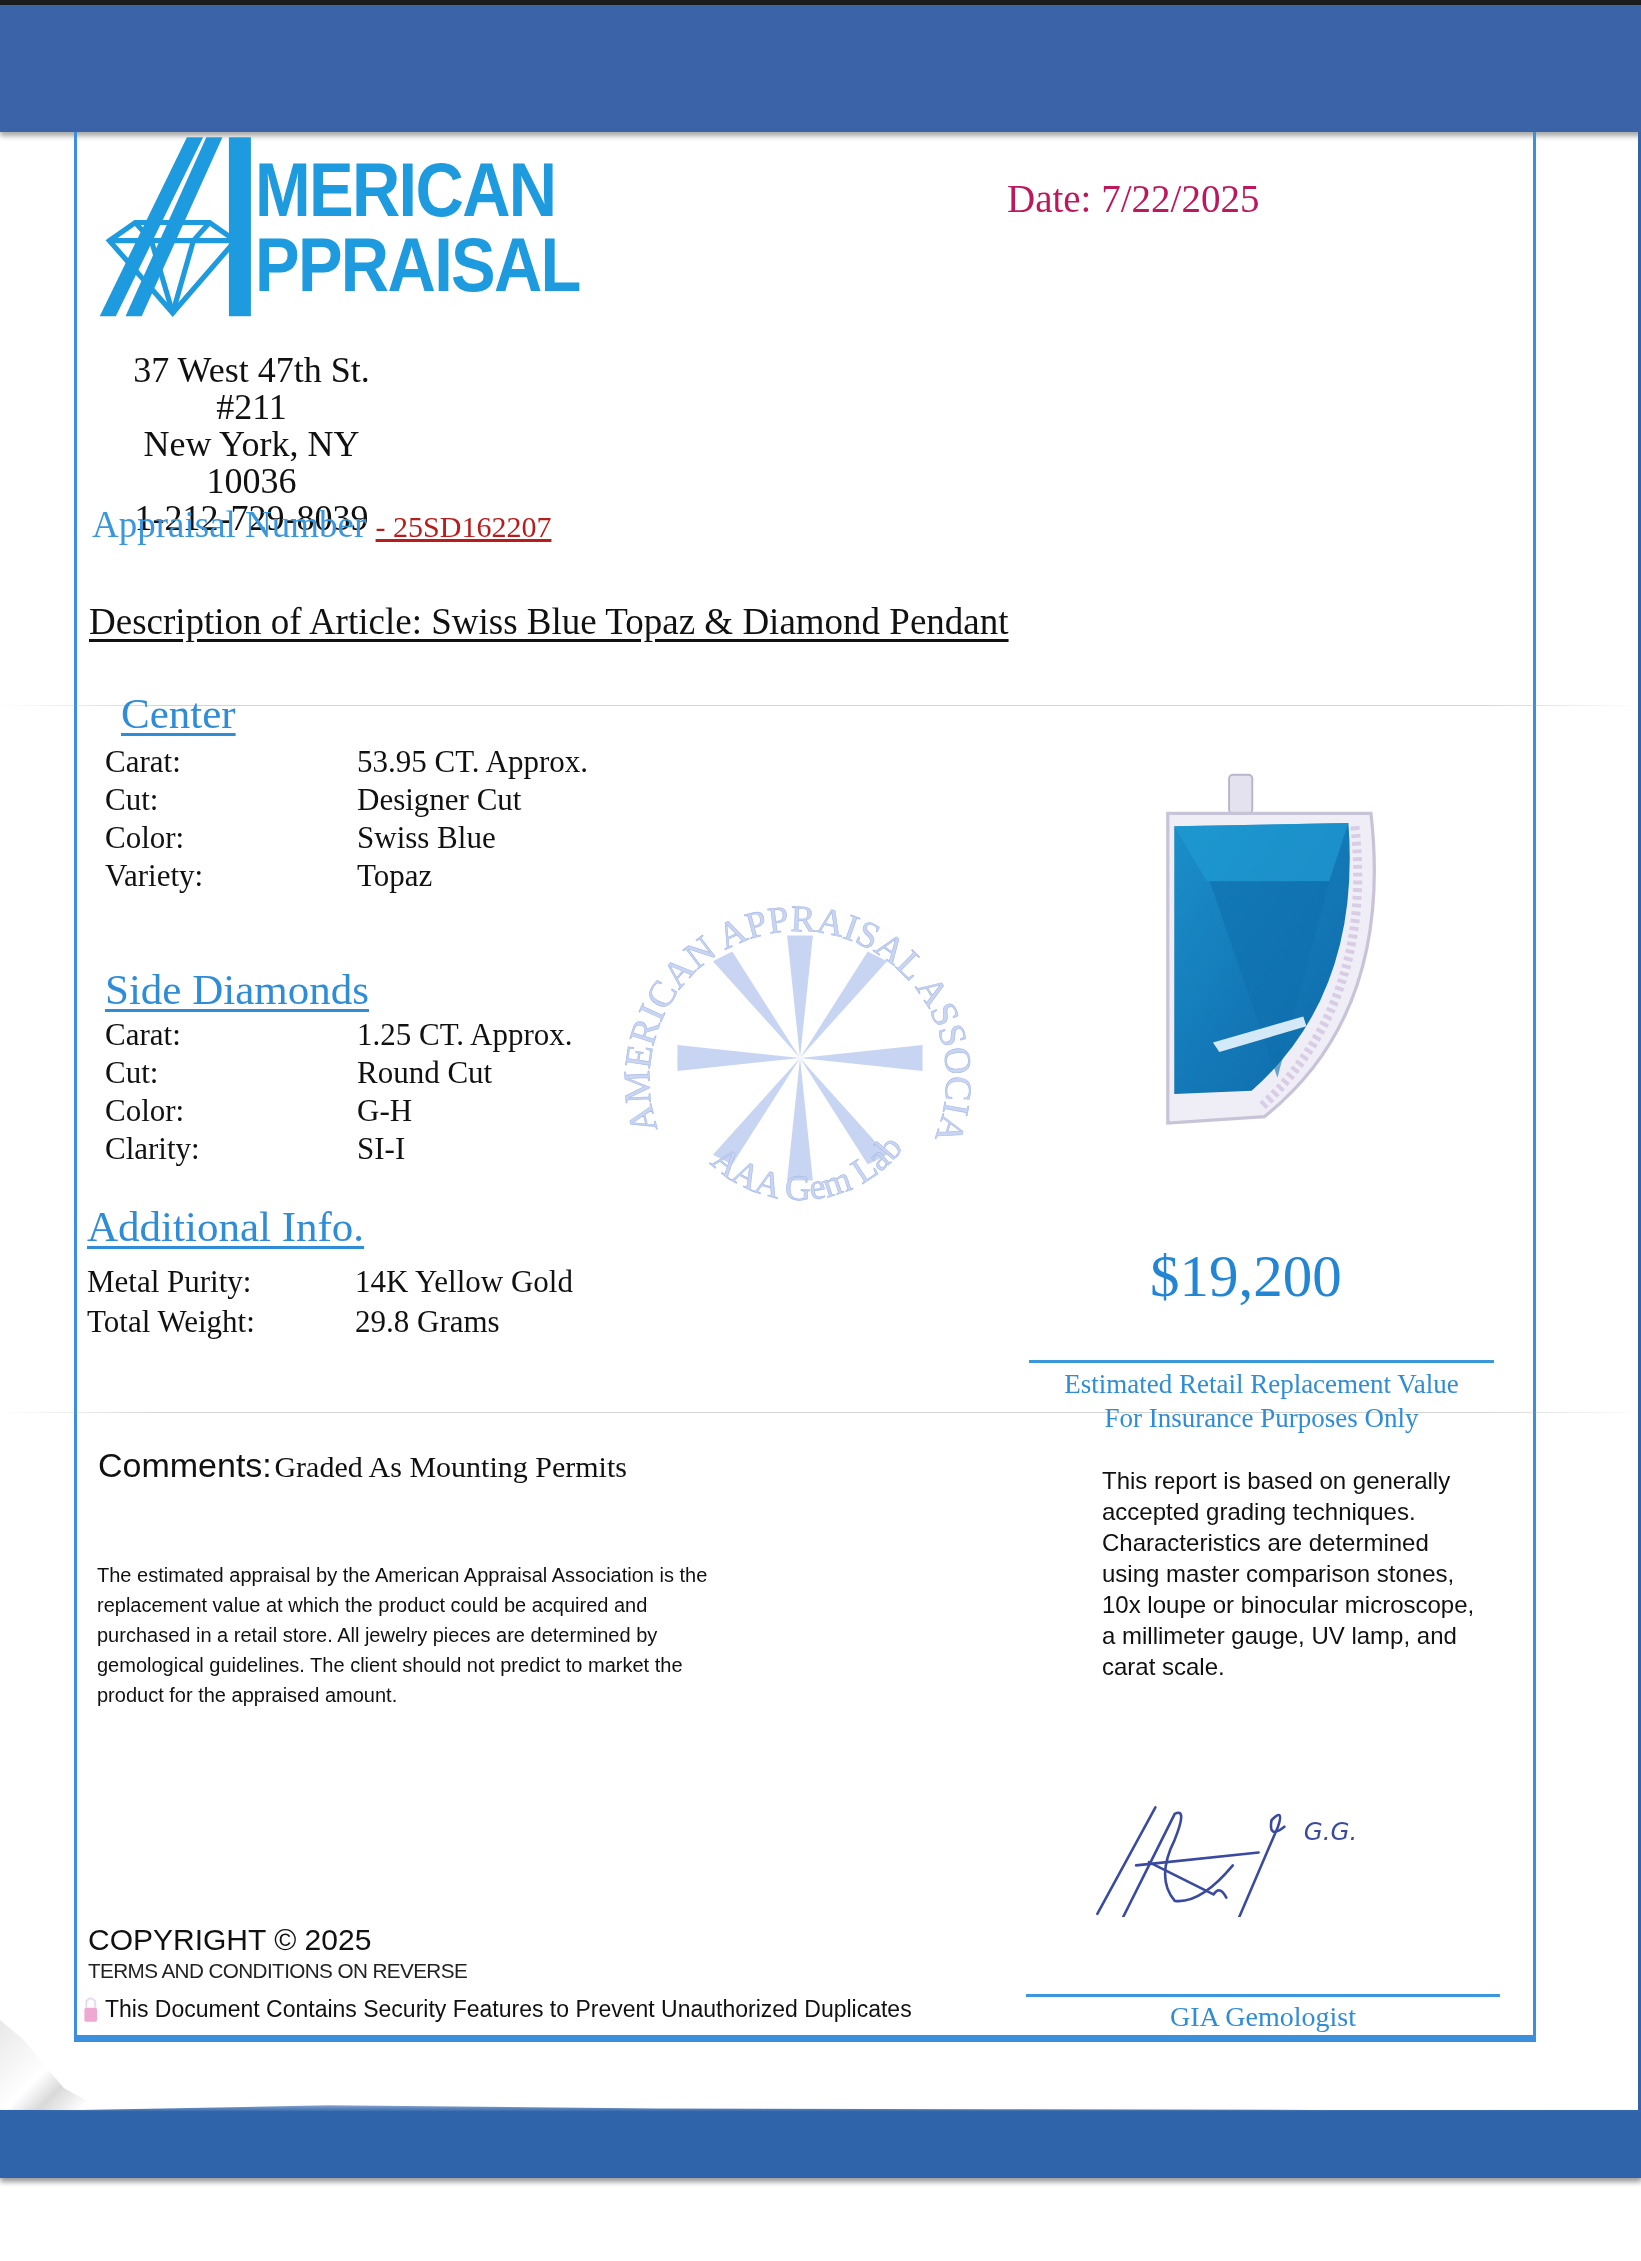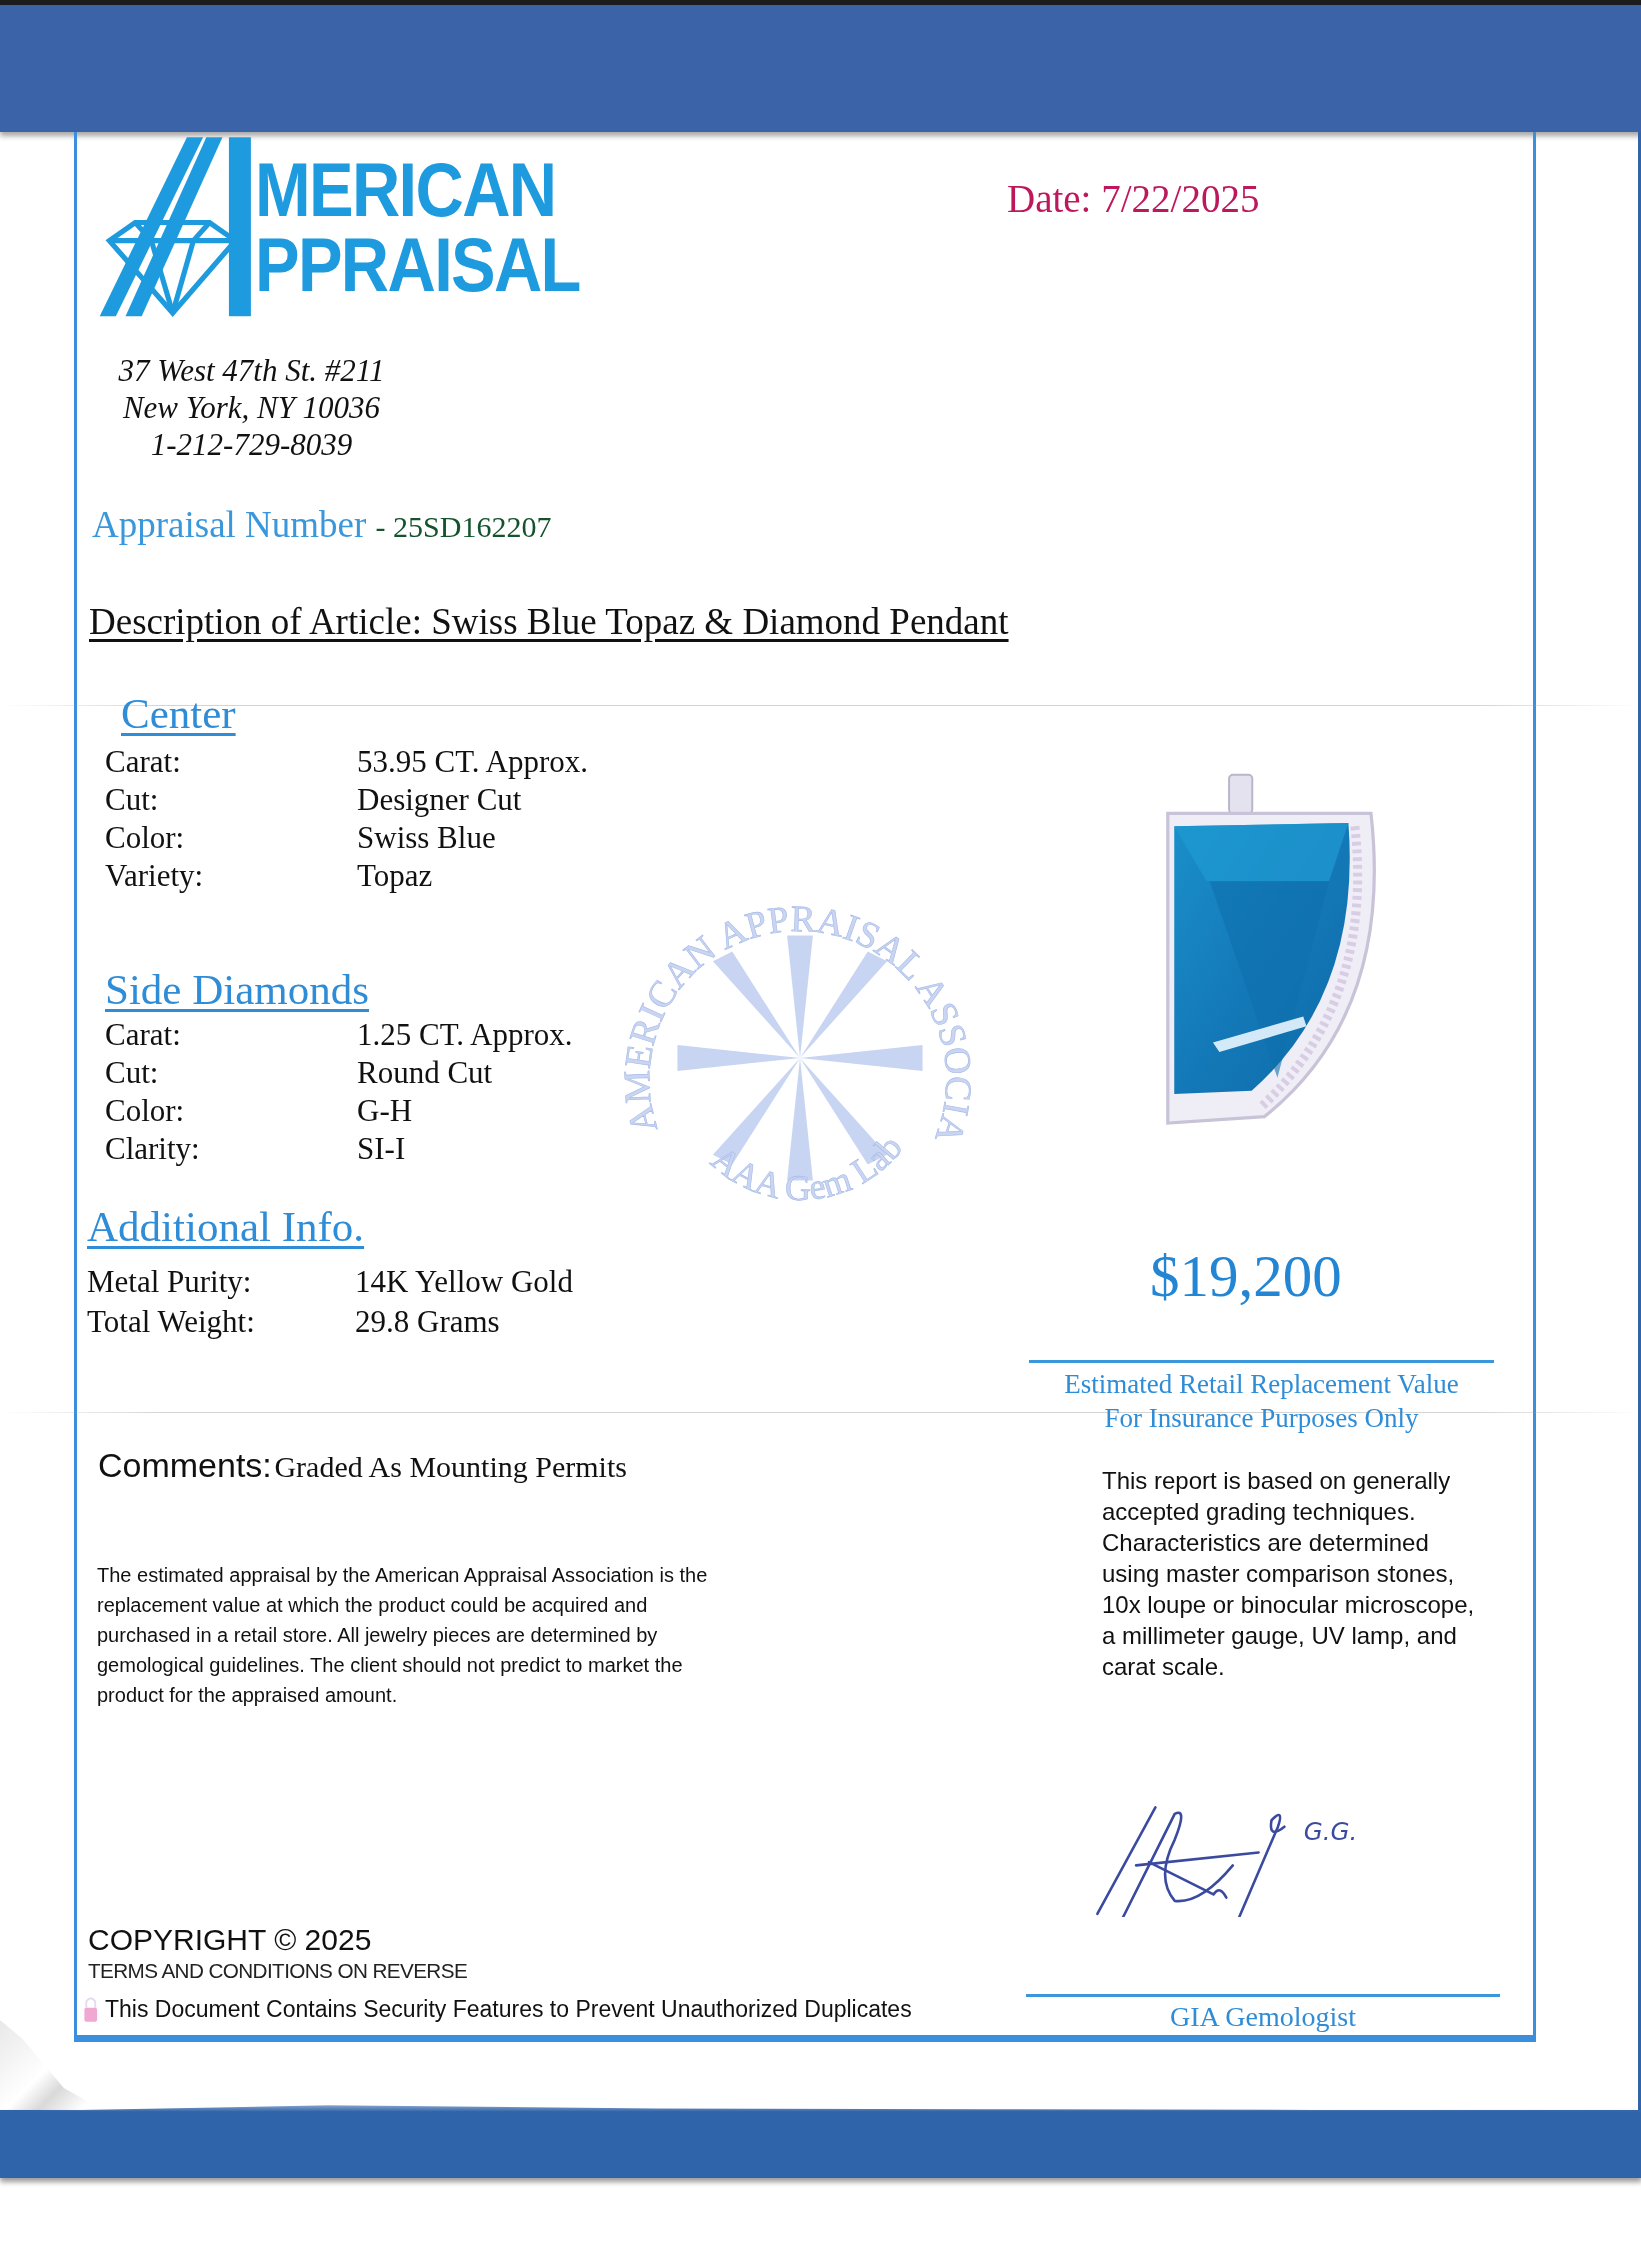--- a/index.html
+++ b/index.html
@@ -49,25 +49,25 @@
   
   .logo { position: absolute; left: 90px; top: 132px; width: 503px; height: 194px; text-align: right; }
   .logo-mark { position: absolute; left: 0; top: 0; }
   .logo-text { position: absolute; left: 165px; font-family: "Liberation Sans", sans-serif; color: #1e9bde; font-weight: bold; }
   .logo-l1 { top: 14px; font-size: 76px; letter-spacing: -1.9px; transform: scaleX(0.88); transform-origin: left; }
   .logo-l2 { top: 89px; font-size: 76px; letter-spacing: -1.9px; transform: scaleX(0.88); transform-origin: left; }
   .logo-l3 { left: 169px; top: 150px; font-size: 43px; font-weight: normal; letter-spacing: 13px; }
 
   .date { position: absolute; left: 1007px; top: 176px; font-size: 39px; color: #be185d; }
 
-  .address { position: absolute; left: 116px; top: 352px; width: 271px; text-align: center; font-size: 31px; line-height: 37px; color: #111; font-style: italic; }
+  .address { position: absolute; left: 116px; top: 352px; width: 271px; text-align: center; font-size: 36px; line-height: 37px; color: #111; }
 
   .appraisal-no { position: absolute; left: 92px; top: 503px; font-size: 37px; white-space: nowrap; }
   .appraisal-no .lbl { color: #3a97dc; }
-  .appraisal-no .val { color: #14532d; font-size: 30px; }
+  .appraisal-no .val { color: #b91c1c; font-size: 30px; text-decoration: underline; }
 
   .description { position: absolute; left: 89px; top: 600px; font-size: 37px; color: #111; text-decoration: underline; text-decoration-thickness: 2.6px; text-underline-offset: 5.2px; white-space: nowrap; }
 
   .section-title { position: absolute; font-size: 43px; color: #2f8cd6; text-decoration: underline; text-decoration-thickness: 3.2px; text-underline-offset: 5.2px; white-space: nowrap; }
   .specs { position: absolute; font-size: 31px; color: #111; line-height: 38px; }
   .spec-row { display: flex; white-space: nowrap; }
   .spec-row .k { width: 252px; }
 
   .price { position: absolute; left: 1150px; top: 1242px; font-size: 59px; color: #2386d4; }
   .value-line { position: absolute; left: 1029px; top: 1360px; width: 465px; height: 2.6px; background: #3a97dc; }

